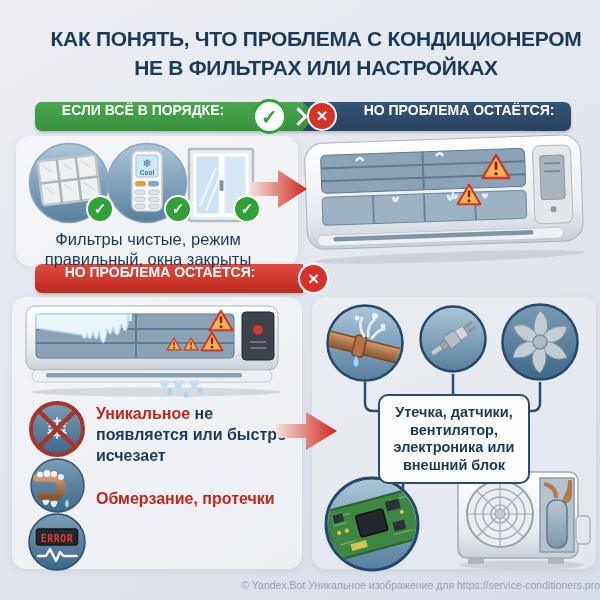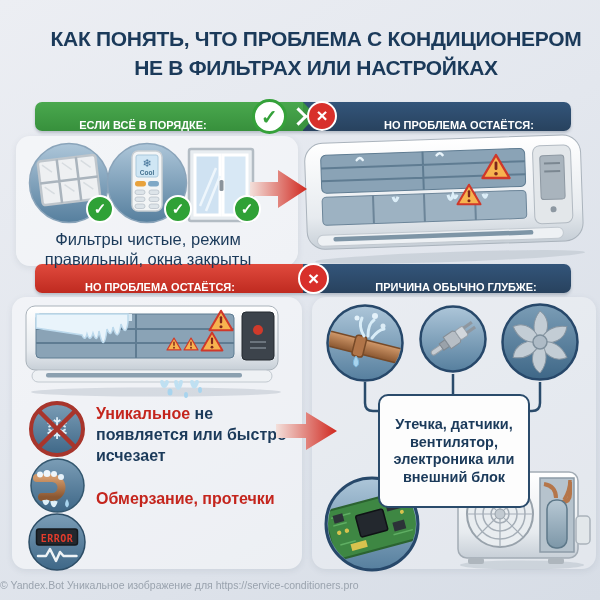--- a/index.html
+++ b/index.html
@@ -4,22 +4,22 @@
 <style>
   html,body{margin:0;padding:0;background:#cfd5de;}
   #canvas{position:relative;width:600px;height:600px;margin:0 auto;overflow:hidden;
     background:linear-gradient(150deg,#eceef3 0%,#e3e7ee 45%,#d7dde6 100%);
     font-family:"Liberation Sans",sans-serif;}
   .abs{position:absolute;}
   
   .title{left:0;top:24px;width:600px;text-align:center;font-size:21px;font-weight:bold;
     color:#1b3a5a;line-height:29px;letter-spacing:-0.3px;margin-left:16px;}
   
-  .banner{position:absolute;height:29px;display:flex;align-items:flex-end;justify-content:center;
-    color:#fff;font-weight:bold;font-size:11px;white-space:nowrap;box-sizing:border-box;
+  .banner{position:absolute;height:29px;display:flex;align-items:flex-start;justify-content:center;
+    color:#fff;font-weight:bold;font-size:14px;white-space:nowrap;box-sizing:border-box;
     box-shadow:0 2px 3px rgba(40,60,80,.25);}
   .banner.green{left:35px;top:102px;width:268px;background:linear-gradient(#4aa84e,#37903c);
     border-radius:7px 0 0 7px;padding-right:52px;z-index:2;}
   .banner.green::after{content:"";position:absolute;right:-13px;top:0;
     border-top:14.5px solid transparent;border-bottom:14.5px solid transparent;
     border-left:13px solid #3b9440;}
   .banner.blue1{left:303px;top:102px;width:268px;background:linear-gradient(#33557a,#28425e);
     border-radius:0 7px 7px 0;padding-left:44px;z-index:1;}
   .banner.red2{left:35px;top:264px;width:268px;background:linear-gradient(#e04a3d,#bf2a20);
     border-radius:7px 0 0 7px;padding-right:18px;z-index:2;}
@@ -41,23 +41,23 @@
   #panel-ok{left:16px;top:136px;width:282px;height:130px;}
   #panel-problem{left:12px;top:297px;width:290px;height:272px;}
   #panel-cause{left:312px;top:297px;width:284px;height:272px;background:rgba(255,255,255,.28);}
   
   .caption{left:36px;top:229px;width:224px;text-align:center;font-size:16.5px;font-weight:normal;
     color:#1b3a5a;line-height:20px;z-index:3;}
   .li-text{position:absolute;width:198px;font-size:16px;font-weight:bold;color:#1b3a5a;
     line-height:21px;z-index:3;}
   .li-text .hl{color:#c4251d;}
   .cause-box{left:378px;top:394px;width:152px;box-sizing:border-box;background:#fdfdfd;
-    border:2.5px solid #2a4b6b;border-radius:10px;padding:20px 5px;text-align:center;
+    border:2.5px solid #2a4b6b;border-radius:10px;padding:8px 5px;text-align:center;
     font-size:14.5px;font-weight:bold;color:#1b3a5a;line-height:17.5px;z-index:3;}
-  .footer{left:0;top:579px;width:600px;text-align:left;font-size:10.5px;color:#9aa3ae;}
+  .footer{left:0;top:579px;width:600px;text-align:right;font-size:10.5px;color:#9aa3ae;}
   svg{display:block;}
   .z1{z-index:1;} .z2{z-index:2;} .z3{z-index:3;} .z4{z-index:4;}
 </style>
 </head>
 <body>
 
 <div id="canvas">
 
   <svg width="0" height="0" style="position:absolute" aria-hidden="true">
     <defs>
@@ -112,23 +112,20 @@
     <span>ЕСЛИ ВСЁ В ПОРЯДКЕ:</span>
     </div>
   <div class="circle-badge" id="check-big">
     <span>✓</span>
     </div>
   <div class="abs" id="chev1"></div>
   <div class="circle-badge" id="x-big">
     <span>×</span>
     </div>
 
-  <div class="banner blue2">
-    <span>ПРИЧИНА ОБЫЧНО ГЛУБЖЕ:</span>
-    </div>
   <div class="banner red2">
     <span>НО ПРОБЛЕМА ОСТАЁТСЯ:</span>
     </div>
   <div class="circle-badge" id="x-mid">
     <span>×</span>
     </div>
 
   <div class="panel" id="panel-ok"></div>
   <div class="panel" id="panel-problem"></div>
   <div class="panel" id="panel-cause"></div>

